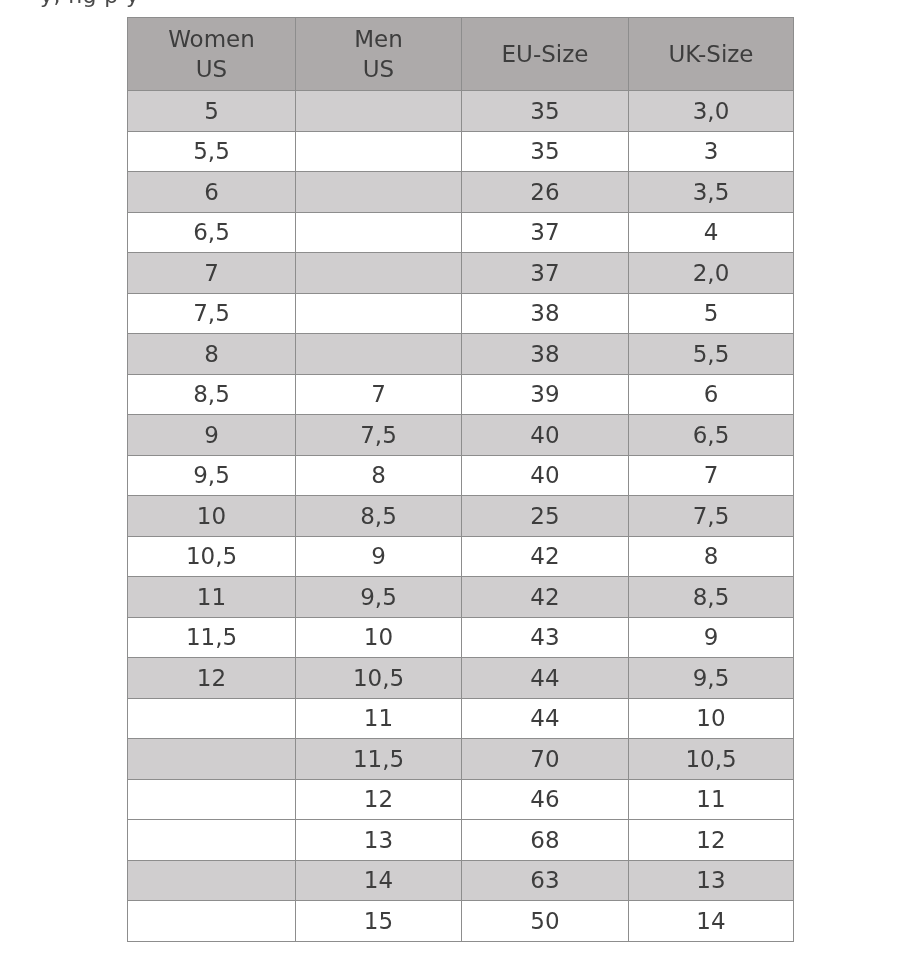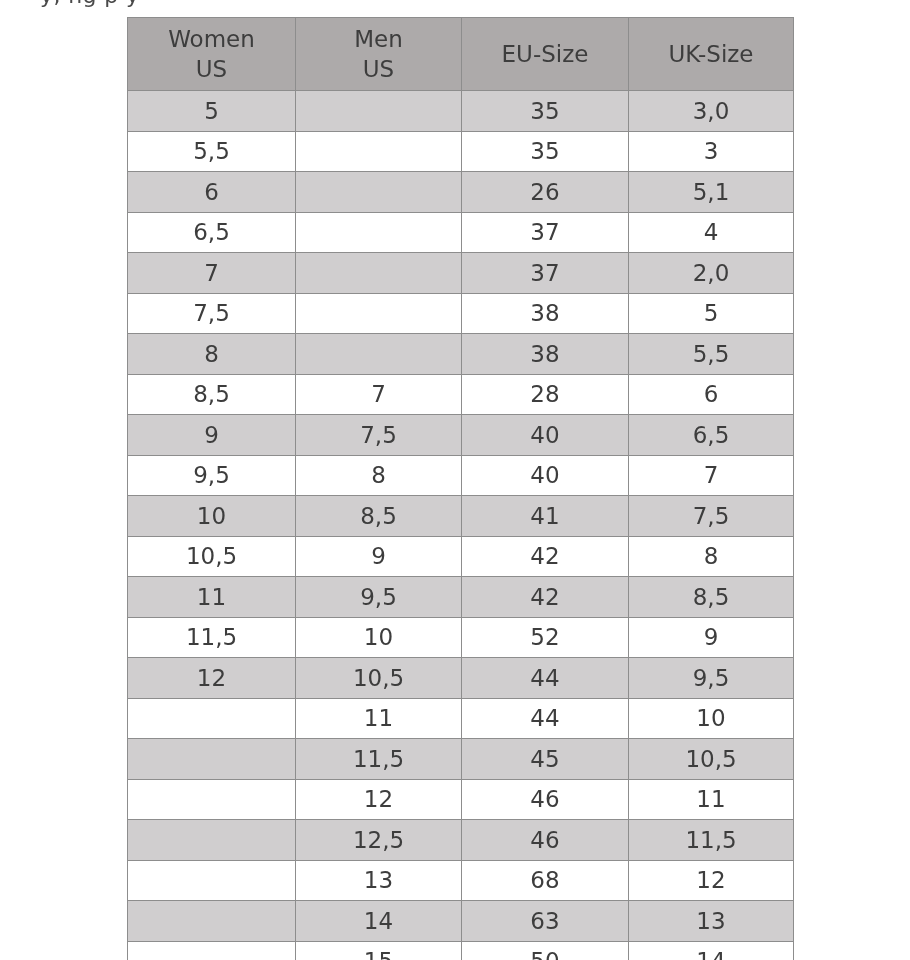--- a/index.html
+++ b/index.html
@@ -134,21 +134,21 @@
         <tr class="row-plain">
           <td>5,5</td>
           <td class="cell-empty"></td>
           <td>35</td>
           <td>3</td>
         </tr>
         <tr class="row-shaded">
           <td>6</td>
           <td class="cell-empty"></td>
           <td>26</td>
-          <td>5,1</td>
+          <td>3,5</td>
         </tr>
         <tr class="row-plain">
           <td>6,5</td>
           <td class="cell-empty"></td>
           <td>37</td>
           <td>4</td>
         </tr>
         <tr class="row-shaded">
           <td>7</td>
           <td class="cell-empty"></td>
@@ -163,89 +163,83 @@
         </tr>
         <tr class="row-shaded">
           <td>8</td>
           <td class="cell-empty"></td>
           <td>38</td>
           <td>5,5</td>
         </tr>
         <tr class="row-plain">
           <td>8,5</td>
           <td>7</td>
-          <td>28</td>
+          <td>39</td>
           <td>6</td>
         </tr>
         <tr class="row-shaded">
           <td>9</td>
           <td>7,5</td>
           <td>40</td>
           <td>6,5</td>
         </tr>
         <tr class="row-plain">
           <td>9,5</td>
           <td>8</td>
           <td>40</td>
           <td>7</td>
         </tr>
         <tr class="row-shaded">
           <td>10</td>
           <td>8,5</td>
-          <td>41</td>
+          <td>25</td>
           <td>7,5</td>
         </tr>
         <tr class="row-plain">
           <td>10,5</td>
           <td>9</td>
           <td>42</td>
           <td>8</td>
         </tr>
         <tr class="row-shaded">
           <td>11</td>
           <td>9,5</td>
           <td>42</td>
           <td>8,5</td>
         </tr>
         <tr class="row-plain">
           <td>11,5</td>
           <td>10</td>
-          <td>52</td>
+          <td>43</td>
           <td>9</td>
         </tr>
         <tr class="row-shaded">
           <td>12</td>
           <td>10,5</td>
           <td>44</td>
           <td>9,5</td>
         </tr>
         <tr class="row-plain">
           <td class="cell-empty"></td>
           <td>11</td>
           <td>44</td>
           <td>10</td>
         </tr>
         <tr class="row-shaded">
           <td class="cell-empty"></td>
           <td>11,5</td>
-          <td>45</td>
+          <td>70</td>
           <td>10,5</td>
         </tr>
         <tr class="row-plain">
           <td class="cell-empty"></td>
           <td>12</td>
           <td>46</td>
           <td>11</td>
         </tr>
-        <tr class="row-shaded">
-          <td class="cell-empty"></td>
-          <td>12,5</td>
-          <td>46</td>
-          <td>11,5</td>
-        </tr>
         <tr class="row-plain">
           <td class="cell-empty"></td>
           <td>13</td>
           <td>68</td>
           <td>12</td>
         </tr>
         <tr class="row-shaded">
           <td class="cell-empty"></td>
           <td>14</td>
           <td>63</td>

